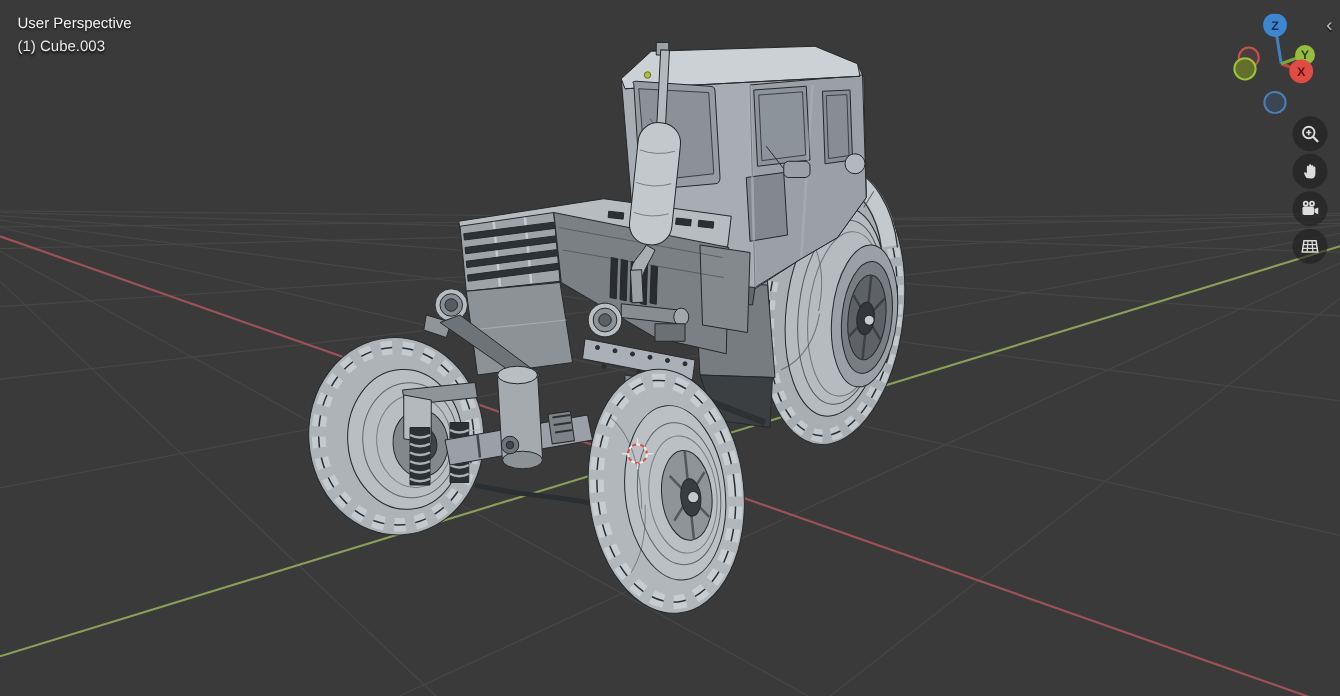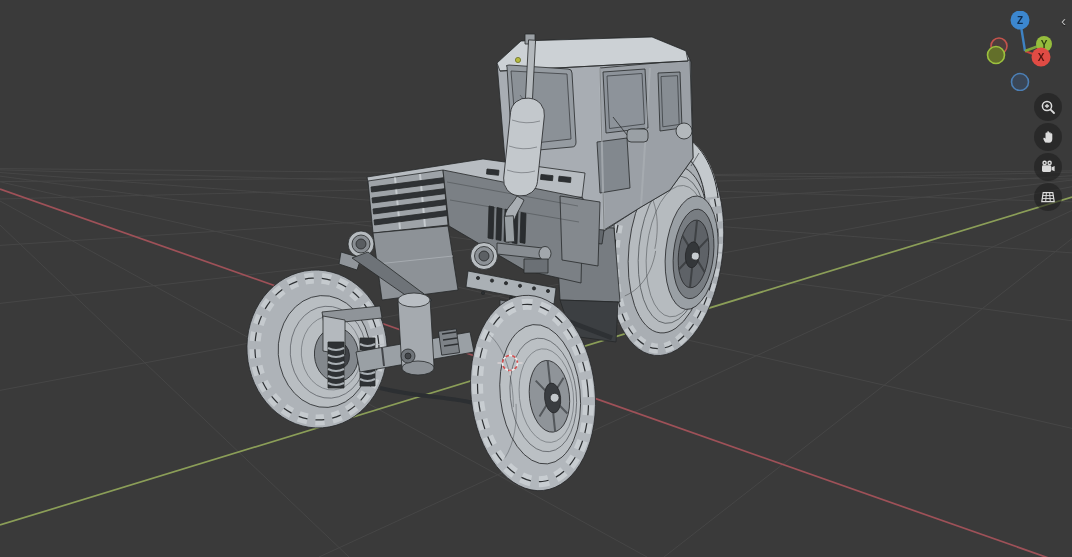--- a/index.html
+++ b/index.html
@@ -224,20 +224,24 @@
     </g>
 
     <g stroke-linejoin="miter">
       <circle cx="510" cy="363" r="7.5" fill="none" stroke="#f0eded" stroke-width="1.6" stroke-dasharray="3.4 3.4"></circle>
       <circle cx="510" cy="363" r="7.5" fill="none" stroke="#d84e4e" stroke-width="1.6" stroke-dasharray="3.4 3.4" stroke-dashoffset="3.4"></circle>
       <path d="M510,350.5 L510,355.5 M510,370.5 L510,375.5 M497.5,363 L502.5,363 M517.5,363 L522.5,363" stroke="#e9dddd" stroke-width="1.2"></path>
     </g>
   </g>
 </svg>
 
+<div class="hud-header">
+  <div class="line1">User Perspective</div>
+  <div class="line2">(1) Cube.003</div>
+</div>
 
 <div class="gizmo">
   <svg width="80" height="80" viewBox="0 0 80 80">
     <g>
       <circle cx="14" cy="35" r="8" fill="rgba(196,83,76,0.14)" stroke="#c4534c" stroke-width="1.6"></circle>
     </g>
     <g>
       <circle cx="11" cy="44" r="8.5" fill="#636f2a" stroke="#9cc13e" stroke-width="1.6"></circle>
     </g>
     <line x1="40" y1="40" x2="35" y2="9" stroke="#3e82c3" stroke-width="2.4"></line>

